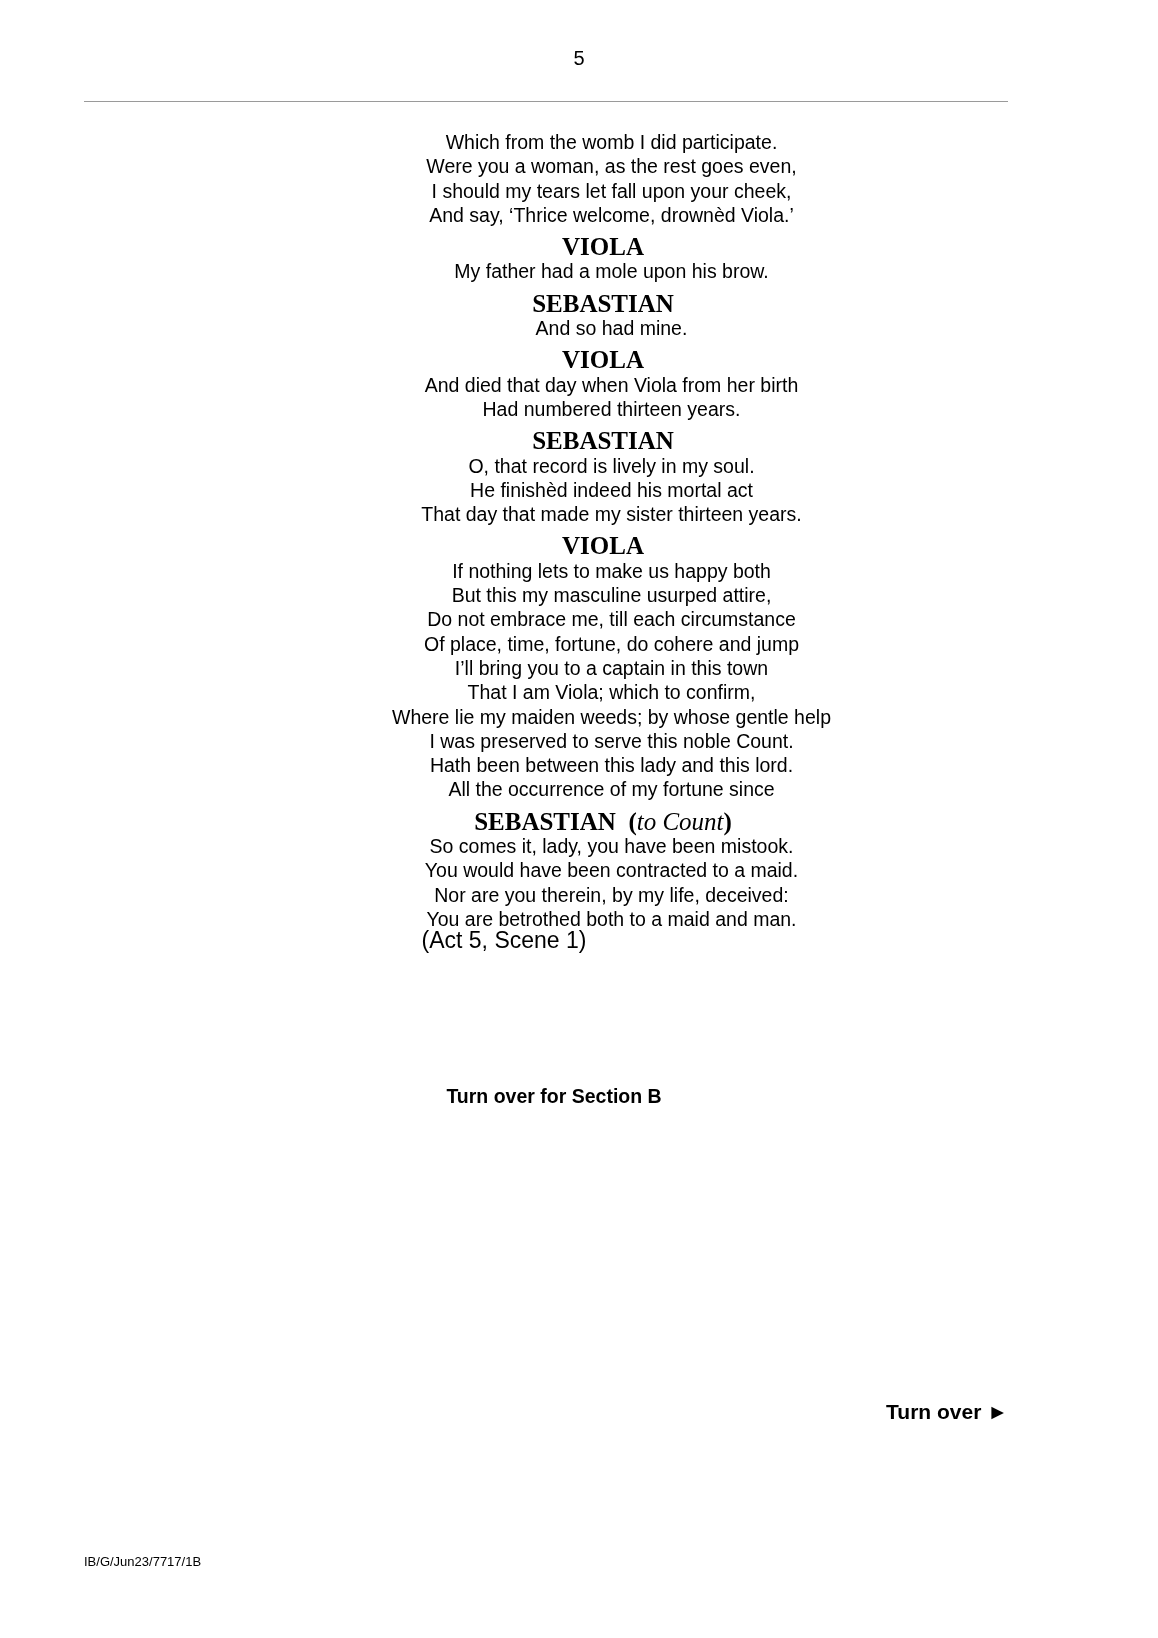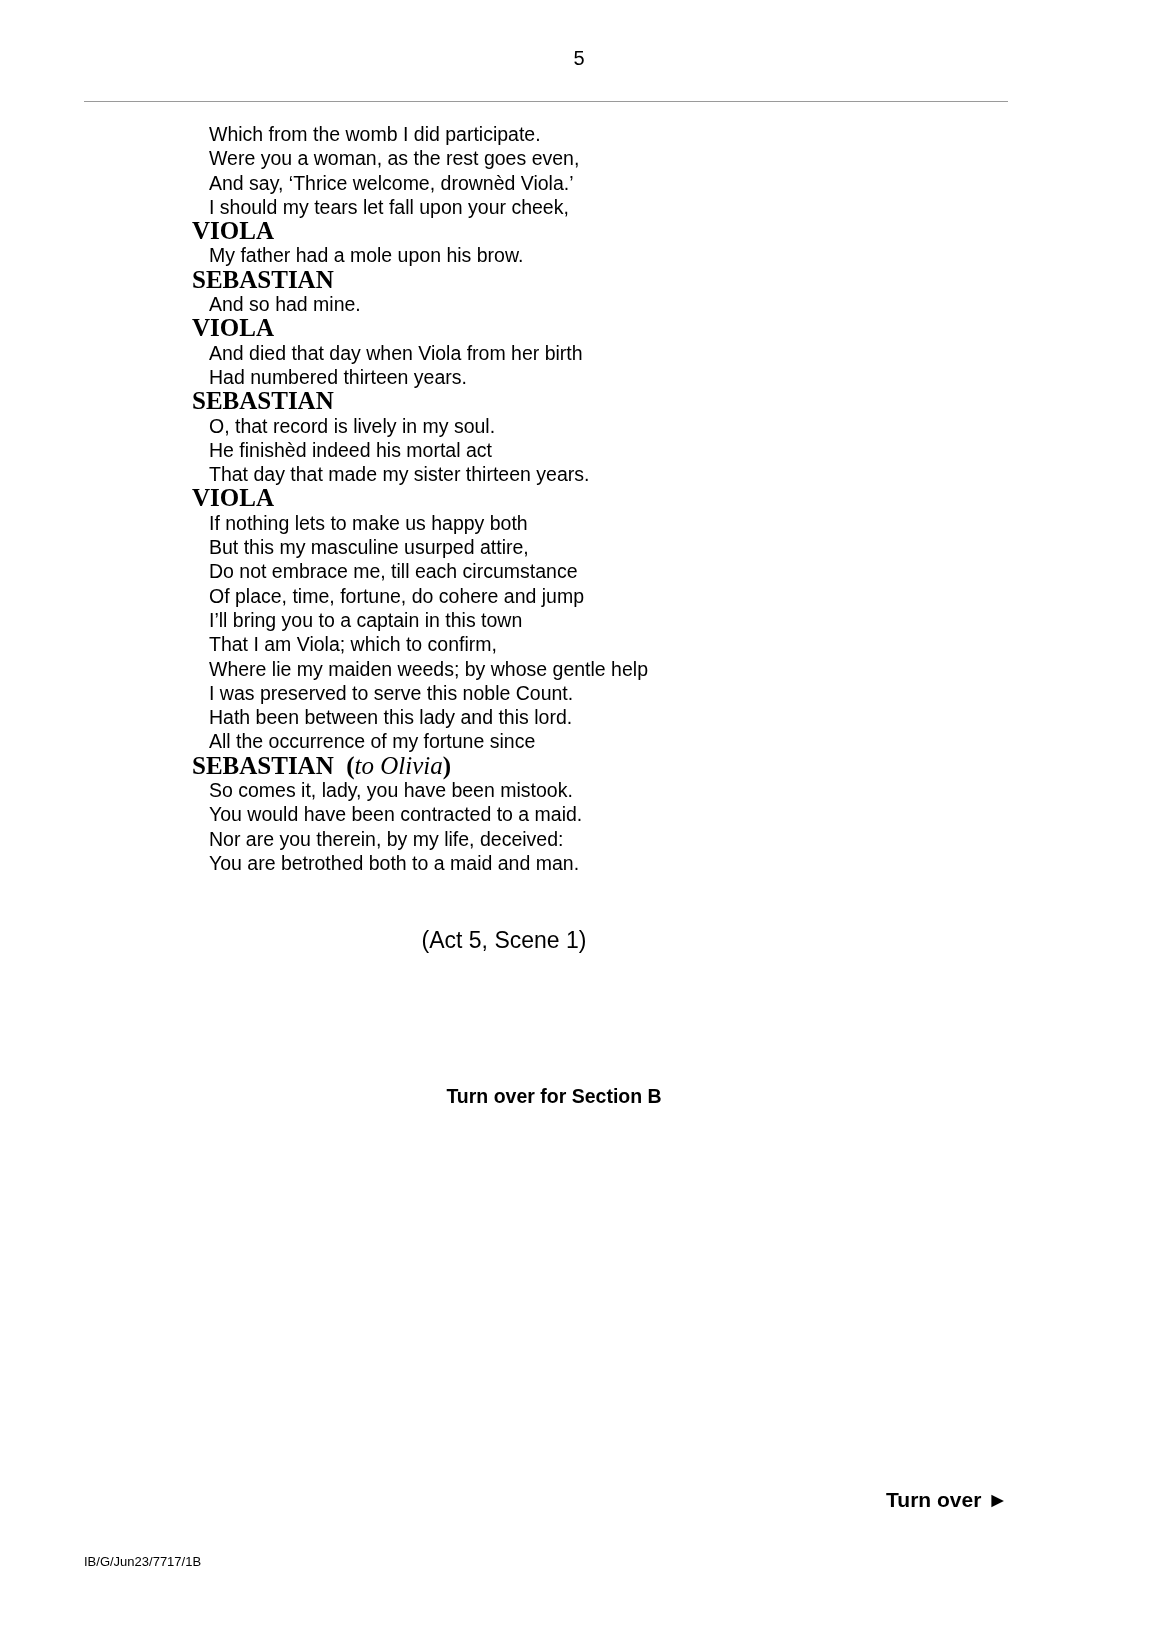--- a/index.html
+++ b/index.html
@@ -34,21 +34,22 @@
     height: 1px;
     background: #9a9a9a;
   }
   .content {
     position: absolute;
     top: 122px;
     left: 84px;
     width: 930px;
   }
   .speech-block {
-    margin: 0;
+    margin: 8px;
+    text-align: center;
   }
   .speaker {
     font-weight: bold;
     font-size: 25px;
     line-height: 24.3px;
     margin-left: 108px;
     white-space: pre;
     font-family: Liberation Serif, serif;
   }
   .speaker .stage-dir {
@@ -78,21 +79,21 @@
     top: 1045px;
     left: 0;
     width: 1108px;
     text-align: center;
     font-size: 19.5px;
     font-weight: bold;
     margin-top: 40px;
   }
   .turn-over {
     position: absolute;
-    top: 1488px;
+    top: 1400px;
     left: 0;
     width: 1008px;
     text-align: right;
     font-size: 21px;
     font-weight: bold;
   }
   .footer-code {
     position: absolute;
     top: 1554px;
     left: 84px;
@@ -107,22 +108,22 @@
 
   <div class="page-number">5</div>
 
   <div class="header-rule"></div>
 
   <div class="content">
 
     <div class="speech-block">
       <div class="line">Which from the womb I did participate.</div>
       <div class="line">Were you a woman, as the rest goes even,</div>
+      <div class="line">I should my tears let fall upon your cheek,</div>
       <div class="line">And say, ‘Thrice welcome, drownèd Viola.’</div>
-      <div class="line">I should my tears let fall upon your cheek,</div>
     </div>
 
     <div class="speech-block">
       <div class="speaker">VIOLA</div>
       <div class="line">My father had a mole upon his brow.</div>
     </div>
 
     <div class="speech-block">
       <div class="speaker">SEBASTIAN</div>
       <div class="line">And so had mine.</div>
@@ -149,21 +150,21 @@
       <div class="line">Of place, time, fortune, do cohere and jump</div>
       <div class="line">I’ll bring you to a captain in this town</div>
       <div class="line">That I am Viola; which to confirm,</div>
       <div class="line">Where lie my maiden weeds; by whose gentle help</div>
       <div class="line">I was preserved to serve this noble Count.</div>
       <div class="line">Hath been between this lady and this lord.</div>
       <div class="line">All the occurrence of my fortune since</div>
     </div>
 
     <div class="speech-block">
-      <div class="speaker"><span>SEBASTIAN</span><span class="stage-dir"><span>  (</span><i>to Olivia</i><span>)</span></span></div>
+      <div class="speaker"><span>SEBASTIAN</span><span class="stage-dir"><span>  (</span><i>to Count</i><span>)</span></span></div>
       <div class="line">So comes it, lady, you have been mistook.</div>
       <div class="line">You would have been contracted to a maid.</div>
       <div class="line">Nor are you therein, by my life, deceived:</div>
       <div class="line">You are betrothed both to a maid and man.</div>
     </div>
 
   </div>
 
   <div class="act-ref">(Act 5, Scene 1)</div>
 

